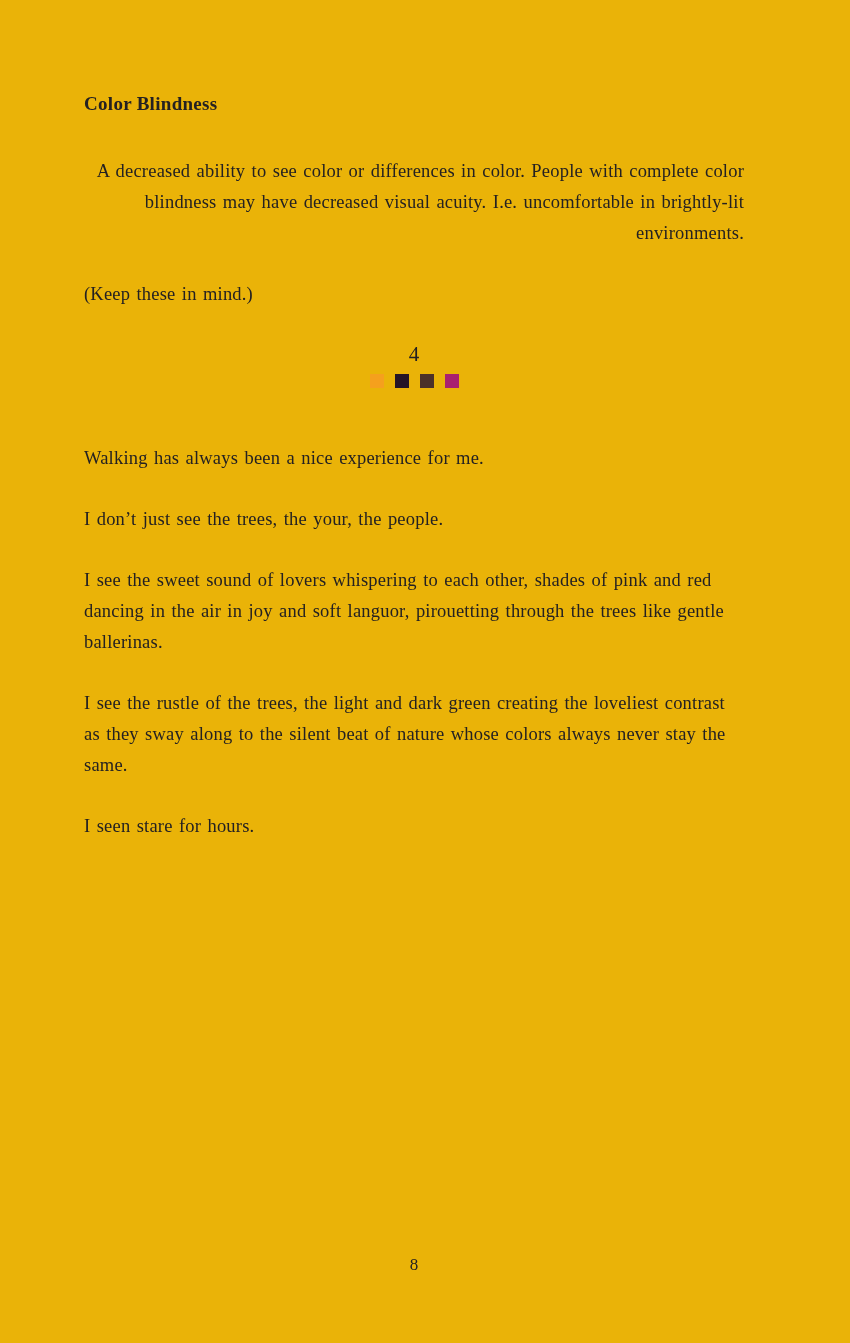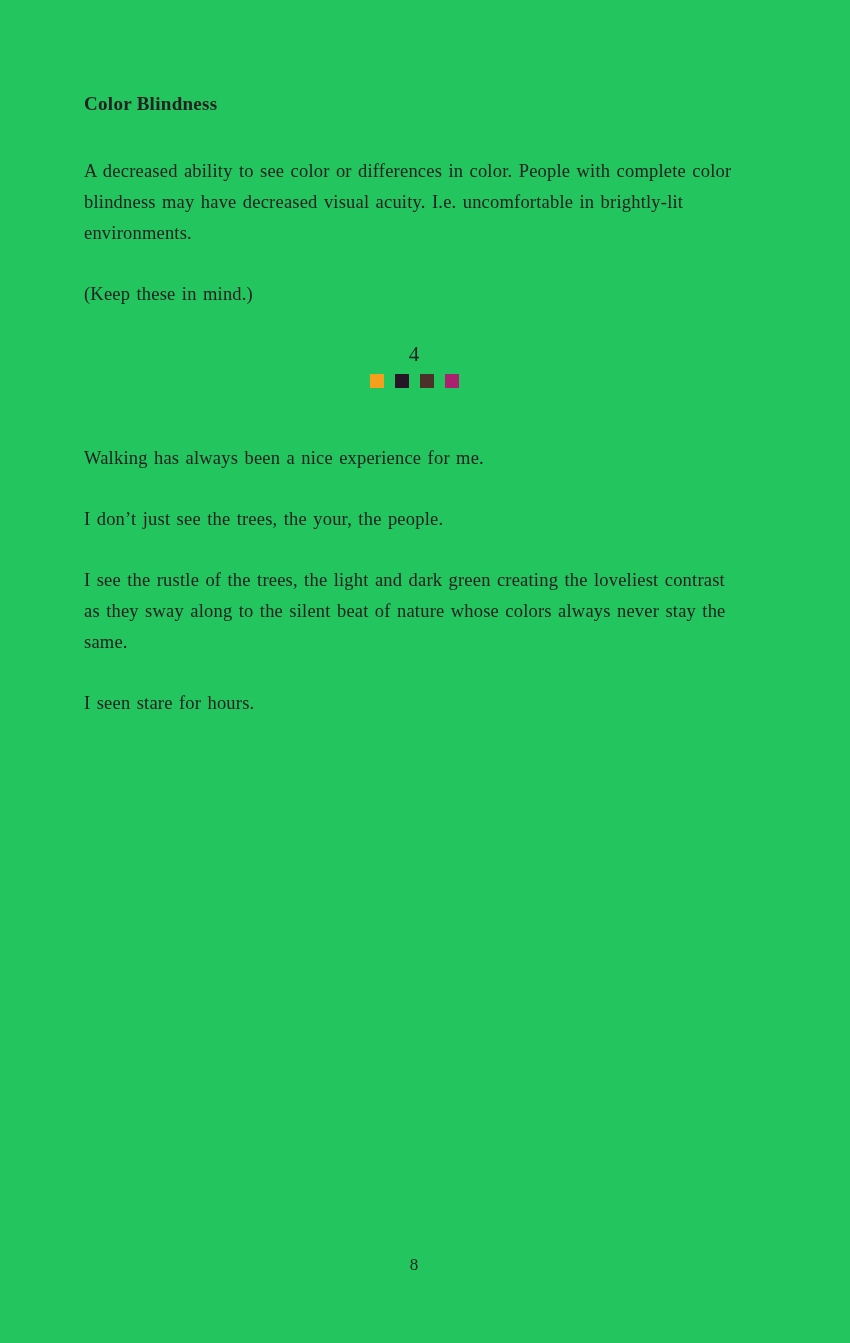--- a/index.html
+++ b/index.html
@@ -5,21 +5,21 @@
   html, body {
     margin: 0;
     padding: 0;
     background: #e8e8e8;
   }
   .page {
     position: relative;
     width: 850px;
     height: 1343px;
     margin: 0 auto;
-    background: #22c55e;
+    background: #eab308;
     font-family: "Liberation Serif", "DejaVu Serif", serif;
     color: #242122;
     overflow: hidden;
   }
   .content {
     position: absolute;
     left: 84px;
     top: 0;
     width: 660px;
   }
@@ -31,20 +31,21 @@
   }
   .para {
     font-size: 18.5px;
     line-height: 31px;
     margin: 30px 0 0 0;
     letter-spacing: 0.2px;
     word-spacing: 1.5px;
   }
   .para.first-after-heading {
     margin-top: 41px;
+    text-align: right;
   }
   .para.first-after-break {
     margin-top: 55px;
   }
   .section-break {
     margin-top: 31px;
     text-align: center;
   }
   .section-number {
     font-size: 21px;
@@ -86,19 +87,20 @@
       <div class="swatch-row">
         <span class="swatch" style="background-color: rgb(245, 160, 29);"></span>
         <span class="swatch" style="background-color: rgb(37, 21, 39);"></span>
         <span class="swatch" style="background-color: rgb(76, 49, 41);"></span>
         <span class="swatch" style="background-color: rgb(169, 33, 111);"></span>
       </div>
     </div>
 
     <p class="para first-after-break">Walking has always been a nice experience for me.</p>
     <p class="para">I don’t just see the trees, the your, the people.</p>
+    <p class="para">I see the sweet sound of lovers whispering to each other, shades of pink and red dancing in the air in joy and soft languor, pirouetting through the trees like gentle ballerinas.</p>
     <p class="para">I see the rustle of the trees, the light and dark green creating the loveliest contrast as they sway along to the silent beat of nature whose colors always never stay the same.</p>
     <p class="para">I seen stare for hours.</p>
 
   </div>
 
   <div class="page-number">8</div>
 </div>
 
 </body></html>

